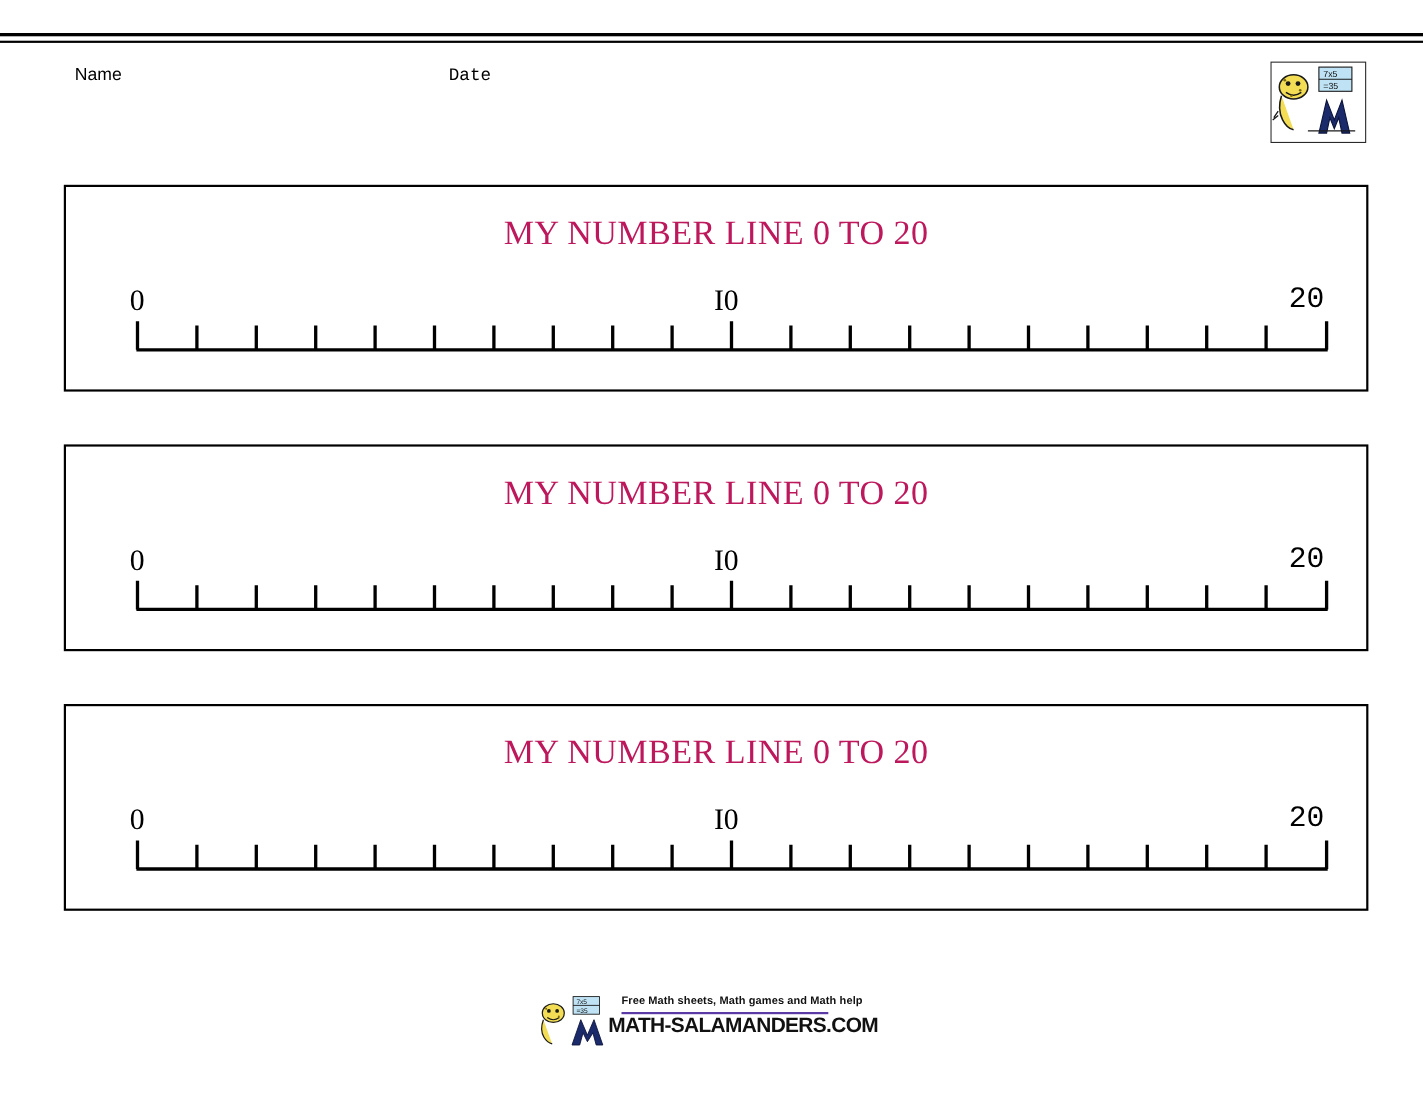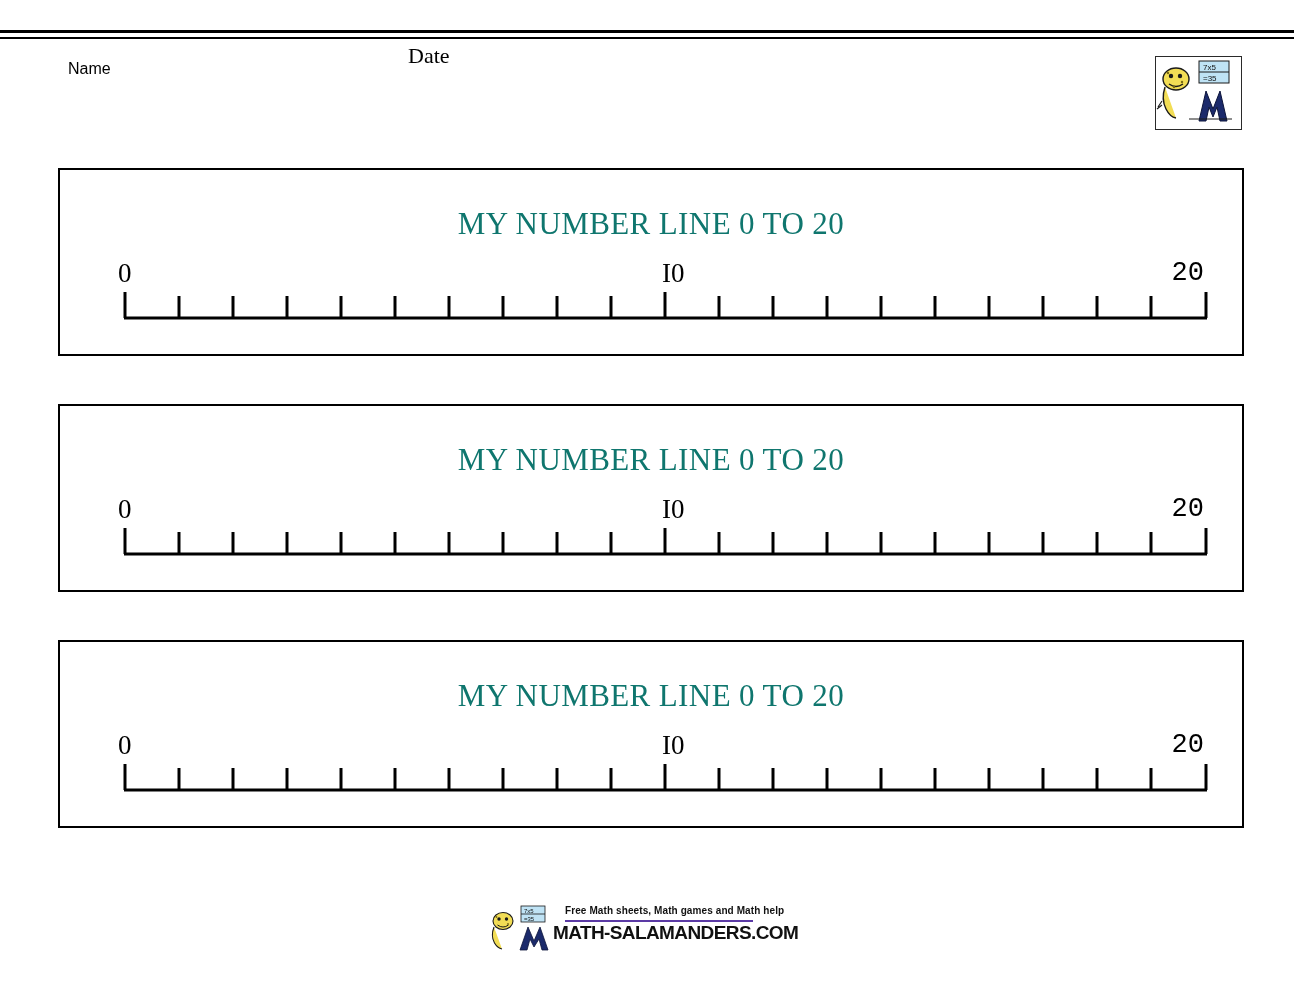--- a/index.html
+++ b/index.html
@@ -39,23 +39,23 @@
     position: absolute;
     left: 68px;
     top: 60px;
     font-size: 16px;
     font-family: "Liberation Sans", sans-serif;
     color: #000;
   }
   .hdr-date {
     position: absolute;
     left: 408px;
-    top: 43px;
-    font-size: 22px;
-    font-family: Liberation Serif, serif;
+    top: 60px;
+    font-size: 16px;
+    font-family: Liberation Mono, monospace;
     color: #000;
   }
 
   
   .logo-box {
     position: absolute;
     left: 1155px;
     top: 56px;
     width: 85px;
     height: 72px;
@@ -74,27 +74,27 @@
     background: #fff;
     box-sizing: border-box;
   }
   #panel-0 { top: 168px;  height: 188px; }
   #panel-1 { top: 404px;  height: 188px; }
   #panel-2 { top: 640px;  height: 188px; }
 
   .panel-title {
     position: absolute;
     left: 0;
-    top: 36px;
+    top: 24px;
     width: 100%;
     text-align: center;
     font-family: "Liberation Serif", serif;
     font-size: 31px;
     letter-spacing: 0.4px;
-    color: #0f766e;
+    color: #be185d;
   }
 
   
   .ruler {
     position: absolute;
     left: 30px;
     top: 88px;
     width: 1120px;
     height: 64px;
   }
@@ -107,21 +107,21 @@
   }
   .rl {
     position: absolute;
     top: 0;
     font-family: "Liberation Serif", serif;
     font-size: 27px;
     color: #000;
     white-space: nowrap;
   }
   .rl-start { left: 28px; }
-  .rl-mid   { left: 572px; }
+  .rl-mid   { left: 559px; }
   .rl-end   { right: 6px; font-family: Liberation Mono, monospace; }
 
   .ruler-svg {
     position: absolute;
     left: 0;
     top: 30px;
     width: 1120px;
     height: 34px;
   }
 

